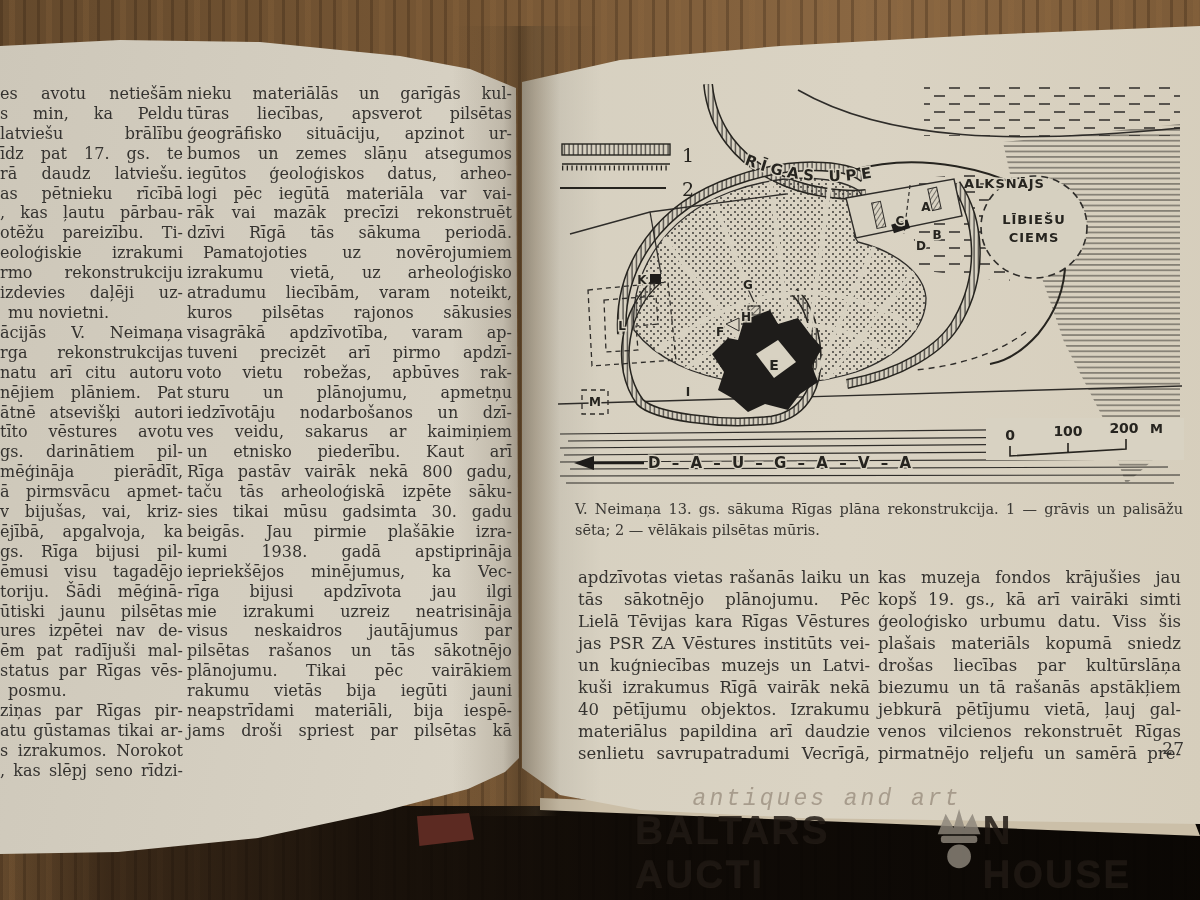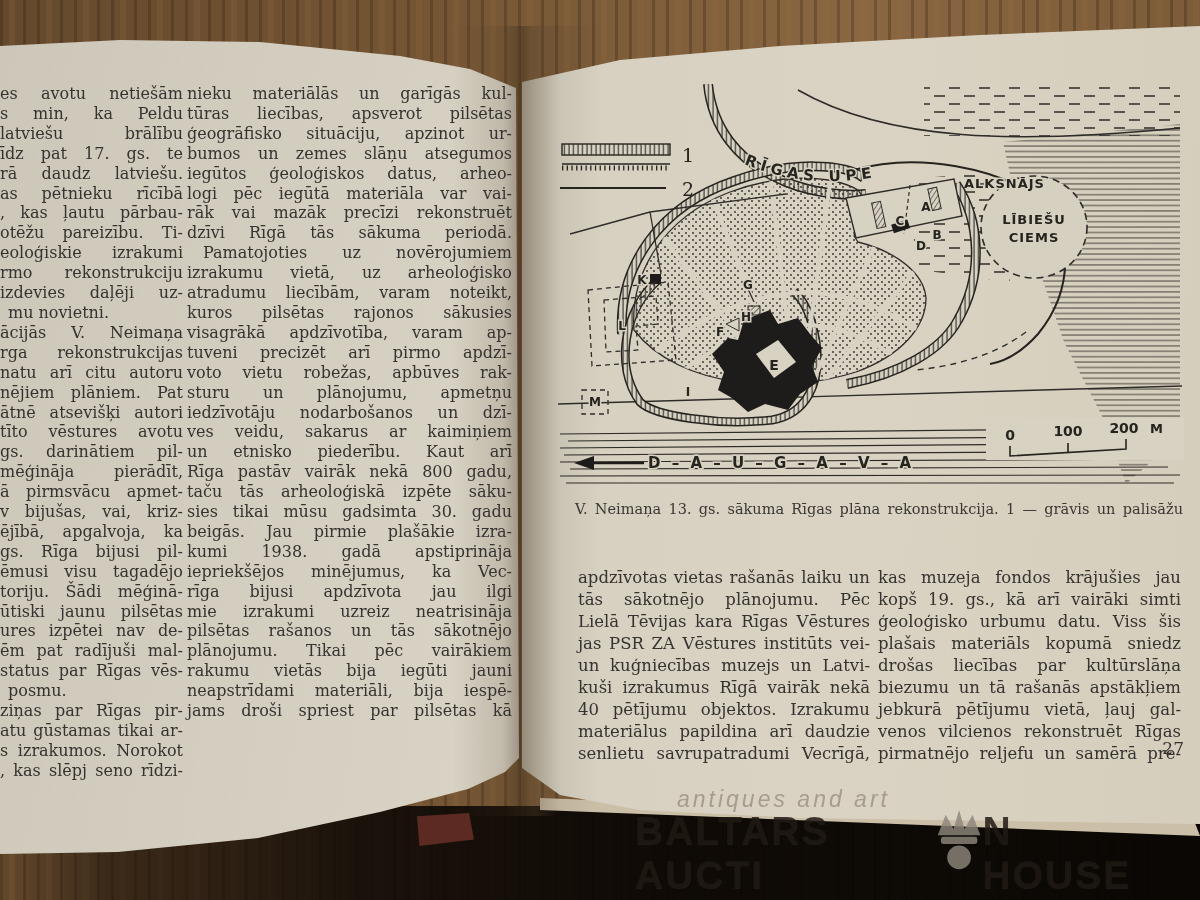--- a/index.html
+++ b/index.html
@@ -44,22 +44,22 @@
   .caption .c1{text-align:justify;text-align-last:justify;}
   .pagenum{position:absolute;z-index:5;left:1140px;top:738px;width:44px;text-align:right;
     font-size:17px;color:#353330;}
   
   #map{position:absolute;z-index:5;left:558px;top:84px;}
   .mtext{font-family:"DejaVu Sans",sans-serif;fill:#26241f;font-weight:bold;
     paint-order:stroke;stroke:#d7d1c1;stroke-width:3px;}
   .mserif{font-family:"DejaVu Serif",serif;fill:#26241f;}
   
   .wm{position:absolute;z-index:9;left:635px;top:786px;width:520px;}
-  .wm-tag{font-family:Liberation Sans, sans-serif;font-style:italic;font-size:23px;letter-spacing:3px;
-    color:rgba(125,112,96,.55);margin-left:42px;width:300px;text-align:left;}
+  .wm-tag{font-family:Liberation Mono, monospace;font-style:italic;font-size:23px;letter-spacing:3px;
+    color:rgba(125,112,96,.55);margin-left:42px;width:300px;text-align:center;}
   .wm-brand{display:flex;align-items:center;margin-top:-4px;
     font-family:"Liberation Sans","DejaVu Sans",sans-serif;font-weight:bold;font-size:39px;
     letter-spacing:2px;color:rgba(28,22,17,.82);
     text-shadow:0 1px 1px rgba(165,145,120,.14);}
   .wm-crown{margin:-26px -3px 0 -3px;opacity:.82;}
 </style>
 </head>
 <body>
 
 <div id="canvas">
@@ -130,20 +130,21 @@
       <div class="tline">ves veidu, sakarus ar kaimiņiem</div>
       <div class="tline">un etnisko piederību. Kaut arī</div>
       <div class="tline">Rīga pastāv vairāk nekā 800 gadu,</div>
       <div class="tline">taču tās arheoloģiskā izpēte sāku-</div>
       <div class="tline">sies tikai mūsu gadsimta 30. gadu</div>
       <div class="tline">beigās. Jau pirmie plašākie izra-</div>
       <div class="tline">kumi 1938. gadā apstiprināja</div>
       <div class="tline">iepriekšējos minējumus, ka Vec-</div>
       <div class="tline">rīga bijusi apdzīvota jau ilgi</div>
       <div class="tline">mie izrakumi uzreiz neatrisināja</div>
+      <div class="tline">visus neskaidros jautājumus par</div>
       <div class="tline">pilsētas rašanos un tās sākotnējo</div>
       <div class="tline">plānojumu. Tikai pēc vairākiem</div>
       <div class="tline">rakumu vietās bija iegūti jauni</div>
       <div class="tline">neapstrīdami materiāli, bija iespē-</div>
       <div class="tline">jams droši spriest par pilsētas kā</div>
     </div>
 
   <svg id="map" width="629" height="410" viewBox="0 0 629 410">
     <defs>
       <pattern id="dots" width="7" height="7" patternUnits="userSpaceOnUse">
@@ -287,20 +288,21 @@
       <text class="mserif" x="124" y="112" font-size="19">2</text>
     </g>
 
     <text class="mtext" font-size="15" letter-spacing="5">
       <textPath href="#riverPath">RĪGAS UPE</textPath>
     </text>
   </svg>
 
   <div class="caption">
     <div class="c1">V. Neimaņa 13. gs. sākuma Rīgas plāna rekonstrukcija. 1 — grāvis un palisāžu</div>
+    <div class="c2">sēta; 2 — vēlākais pilsētas mūris.</div>
   </div>
 
   <div id="col-r1" class="page-col">
       <div class="tline">apdzīvotas vietas rašanās laiku un</div>
       <div class="tline">tās sākotnējo plānojumu. Pēc</div>
       <div class="tline">Lielā Tēvijas kara Rīgas Vēstures</div>
       <div class="tline">jas PSR ZA Vēstures institūts vei-</div>
       <div class="tline">un kuģniecības muzejs un Latvi-</div>
       <div class="tline">kuši izrakumus Rīgā vairāk nekā</div>
       <div class="tline">40 pētījumu objektos. Izrakumu</div>

